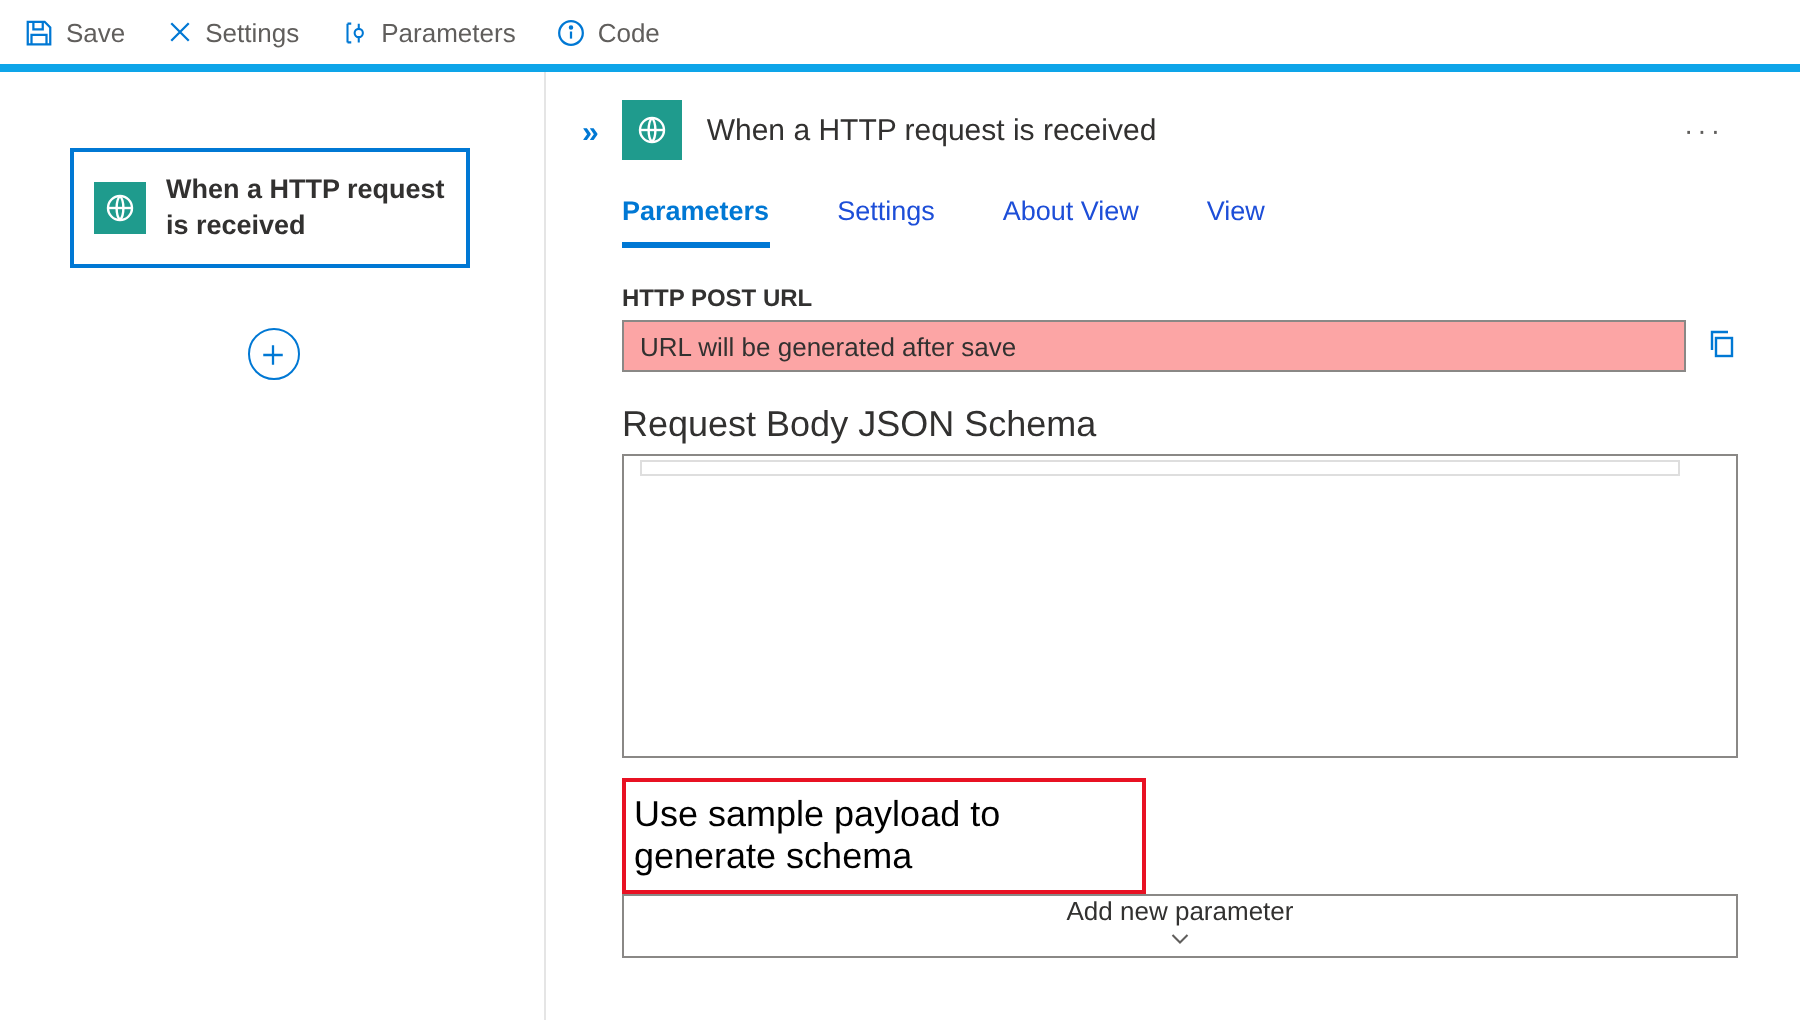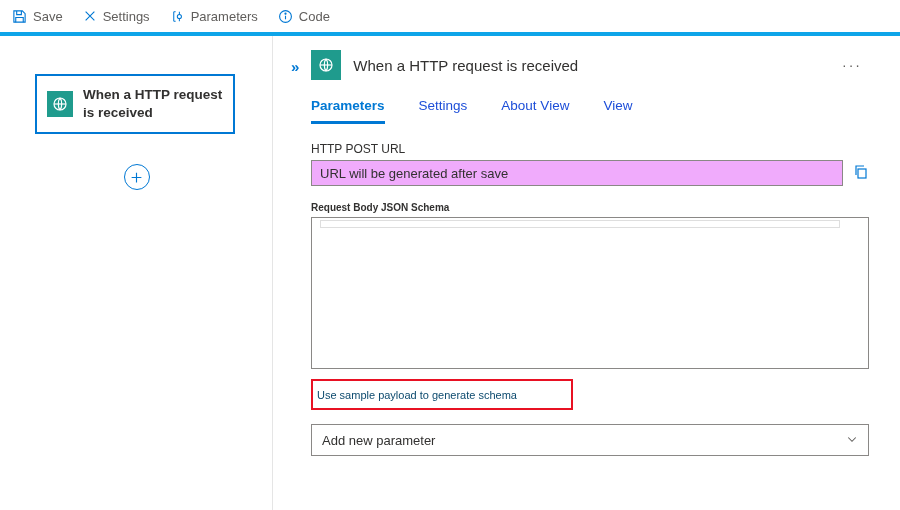--- a/index.html
+++ b/index.html
@@ -31,34 +31,34 @@
   .step-title { font-size: 15px; color: #323130; }
   .more-icon { margin-left: auto; color: #605e5c; letter-spacing: 2px; cursor: pointer; font-size: 14px; padding-right: 8px;}
 
   
   .tabs { display: flex; gap: 34px; margin: 18px 0 0 20px; font-size: 13.5px; }
   .tab { padding-bottom: 8px; color: #1d4ed8; cursor: pointer; }
   .tab.active { color: #0078d4; font-weight: 600; border-bottom: 3px solid #0078d4; }
 
   
   .form-area { margin: 18px 0 0 20px; width: 558px; }
-  .field-label { font-size: 12px; color: #323130; margin-bottom: 4px; }
+  .field-label { font-size: 12px; color: #323130; margin-bottom: 4px; font-weight: bold; }
   .url-row { display: flex; align-items: center; gap: 10px; }
-  .url-field { flex: 1; height: 26px; background: #f0abfc; border: 1px solid #8a8886; color: #323130; padding: 0 8px; display: flex; align-items: center; font-size: 13px; }
+  .url-field { flex: 1; height: 26px; background: #fca5a5; border: 1px solid #8a8886; color: #323130; padding: 0 8px; display: flex; align-items: center; font-size: 13px; }
   .copy-btn { color: #0078d4; cursor: pointer; }
 
-  .schema-label { margin-top: 16px; font-size: 10px; color: #323130; font-weight: bold; }
+  .schema-label { margin-top: 16px; font-size: 18px; color: #323130; }
   .schema-box { margin-top: 4px; height: 152px; border: 1px solid #8a8886; background: #fff; padding: 2px; display:flex; flex-direction:column;}
   .schema-inner-scroll { height: 8px; border: 1px solid #dedede; width: 520px; margin: 0 0 0 6px;}
   .schema-text { flex:1; }
 
   .sample-link-wrap { margin-top: 10px; padding: 6px 4px; border: 2px solid #e81123; width: 262px; }
-  .sample-link { color: #0c4a6e; font-size: 11px; cursor: pointer; }
+  .sample-link { color: #000000; font-size: 18px; cursor: pointer; }
 
-  .add-param { margin-top: 14px; height: 32px; border: 1px solid #8a8886; display: flex; align-items: center; justify-content: space-between; padding: 0 10px; cursor: pointer; }
+  .add-param { height: 32px; border: 1px solid #8a8886; display: flex; align-items: center; justify-content: space-between; padding: 0 10px; cursor: pointer; flex-direction: column; }
   .chevron { color: #605e5c; }
 
 </style>
 </head>
 <body>
 
 <div class="toolbar">
   <div class="tb-btn">
     <svg width="15" height="15" viewBox="0 0 16 16" fill="none" stroke="#0078d4" stroke-width="1.2">
       <path d="M2 2h9l3 3v9H2z"></path>

